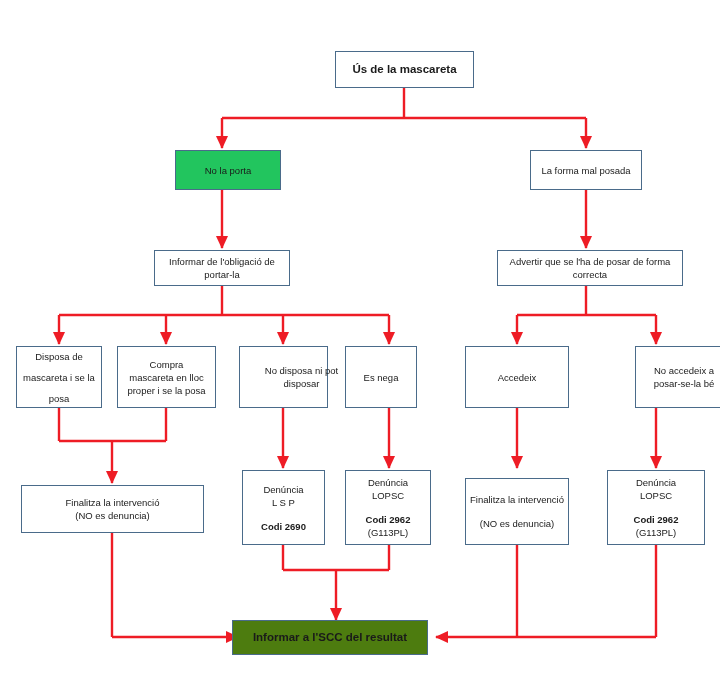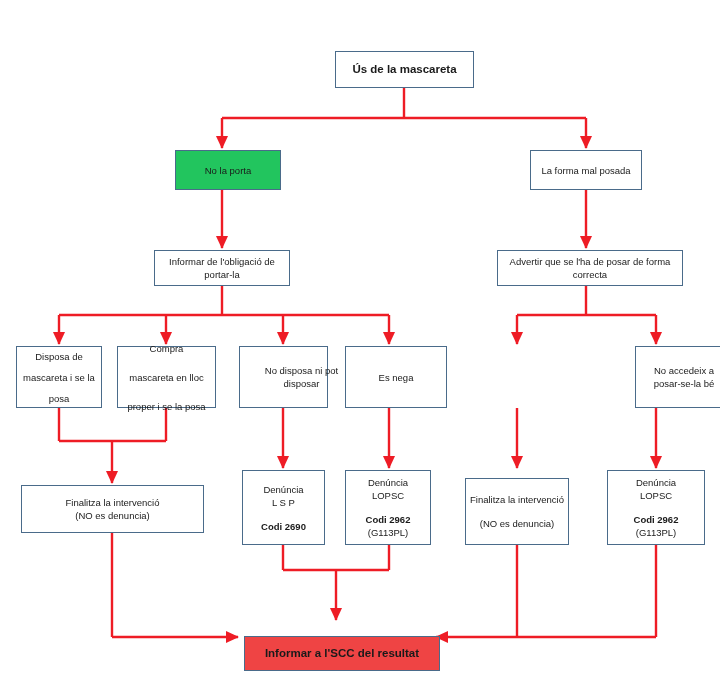--- a/index.html
+++ b/index.html
@@ -144,35 +144,38 @@
     <span class="ln">Advertir que se l'ha de posar de forma</span>
     <span class="ln">correcta</span>
   </div>
 
   <div class="node" style="left: 16px; top: 346px; width: 86px; height: 62px; border-color: rgb(74, 107, 138); background: rgb(255, 255, 255); color: rgb(26, 26, 26); gap: 8px;">
     <span class="ln">Disposa de</span>
     <span class="ln">mascareta i se la</span>
     <span class="ln">posa</span>
   </div>
 
-  <div class="node" style="left: 117px; top: 346px; width: 99px; height: 62px; border-color: rgb(74, 107, 138); background: rgb(255, 255, 255); color: rgb(26, 26, 26); gap: 16px;">
+  <div class="node" style="left: 117px; top: 346px; width: 99px; height: 62px; border-color: rgb(74, 107, 138); background: rgb(255, 255, 255); color: rgb(26, 26, 26);">
     <span class="ln">Compra</span>
     <span class="ln">mascareta en lloc</span>
     <span class="ln">proper i se la posa</span>
   </div>
 
   <div class="node" style="left: 239px; top: 346px; width: 89px; height: 62px; border-color: rgb(74, 107, 138); background: rgb(255, 255, 255); color: rgb(26, 26, 26); padding-left: 36px;">
     <span class="ln">No disposa ni pot</span>
     <span class="ln">disposar</span>
   </div>
 
-  <div class="node" style="left: 345px; top: 346px; width: 102px; height: 62px; border-color: rgb(74, 107, 138); background: rgb(255, 255, 255); color: rgb(26, 26, 26); align-items: center;">
+  <div class="node" style="left: 345px; top: 346px; width: 72px; height: 62px; border-color: rgb(74, 107, 138); background: rgb(255, 255, 255); color: rgb(26, 26, 26); align-items: center;">
     <span class="ln">Es nega</span>
   </div>
 
+  <div class="node" style="left: 465px; top: 346px; width: 104px; height: 62px; border-color: rgb(74, 107, 138); background: rgb(255, 255, 255); color: rgb(26, 26, 26);">
+    <span class="ln">Accedeix</span>
+  </div>
 
   <div class="node" style="left: 607px; top: 346px; width: 98px; height: 62px; border-color: rgb(74, 107, 138); background: rgb(255, 255, 255); color: rgb(26, 26, 26); margin-left: 28px;">
     <span class="ln">No accedeix a</span>
     <span class="ln">posar-se-la bé</span>
   </div>
 
   <div class="node" style="left: 21px; top: 485px; width: 183px; height: 48px; border-color: rgb(74, 107, 138); background: rgb(255, 255, 255); color: rgb(26, 26, 26);">
     <span class="ln">Finalitza la intervenció</span>
     <span class="ln">(NO es denuncia)</span>
   </div>
@@ -199,17 +202,17 @@
   </div>
 
   <div class="node" style="left: 607px; top: 470px; width: 98px; height: 75px; border-color: rgb(74, 107, 138); background: rgb(255, 255, 255); color: rgb(26, 26, 26);">
     <span class="ln">Denúncia</span>
     <span class="ln">LOPSC</span>
     <span class="gap"></span>
     <span class="ln b">Codi 2962</span>
     <span class="ln">(G113PL)</span>
   </div>
 
-  <div class="node bold" style="left: 244px; top: 620px; width: 196px; height: 35px; border-color: rgb(74, 107, 138); background: #ef4444; color: rgb(26, 26, 26); margin-top: 16px;">
+  <div class="node bold" style="left: 232px; top: 620px; width: 196px; height: 35px; border-color: rgb(74, 107, 138); background: #4d7c0f; color: rgb(26, 26, 26);">
     <span class="ln">Informar a l'SCC del resultat</span>
   </div>
 
 </div>
 
 </body></html>

